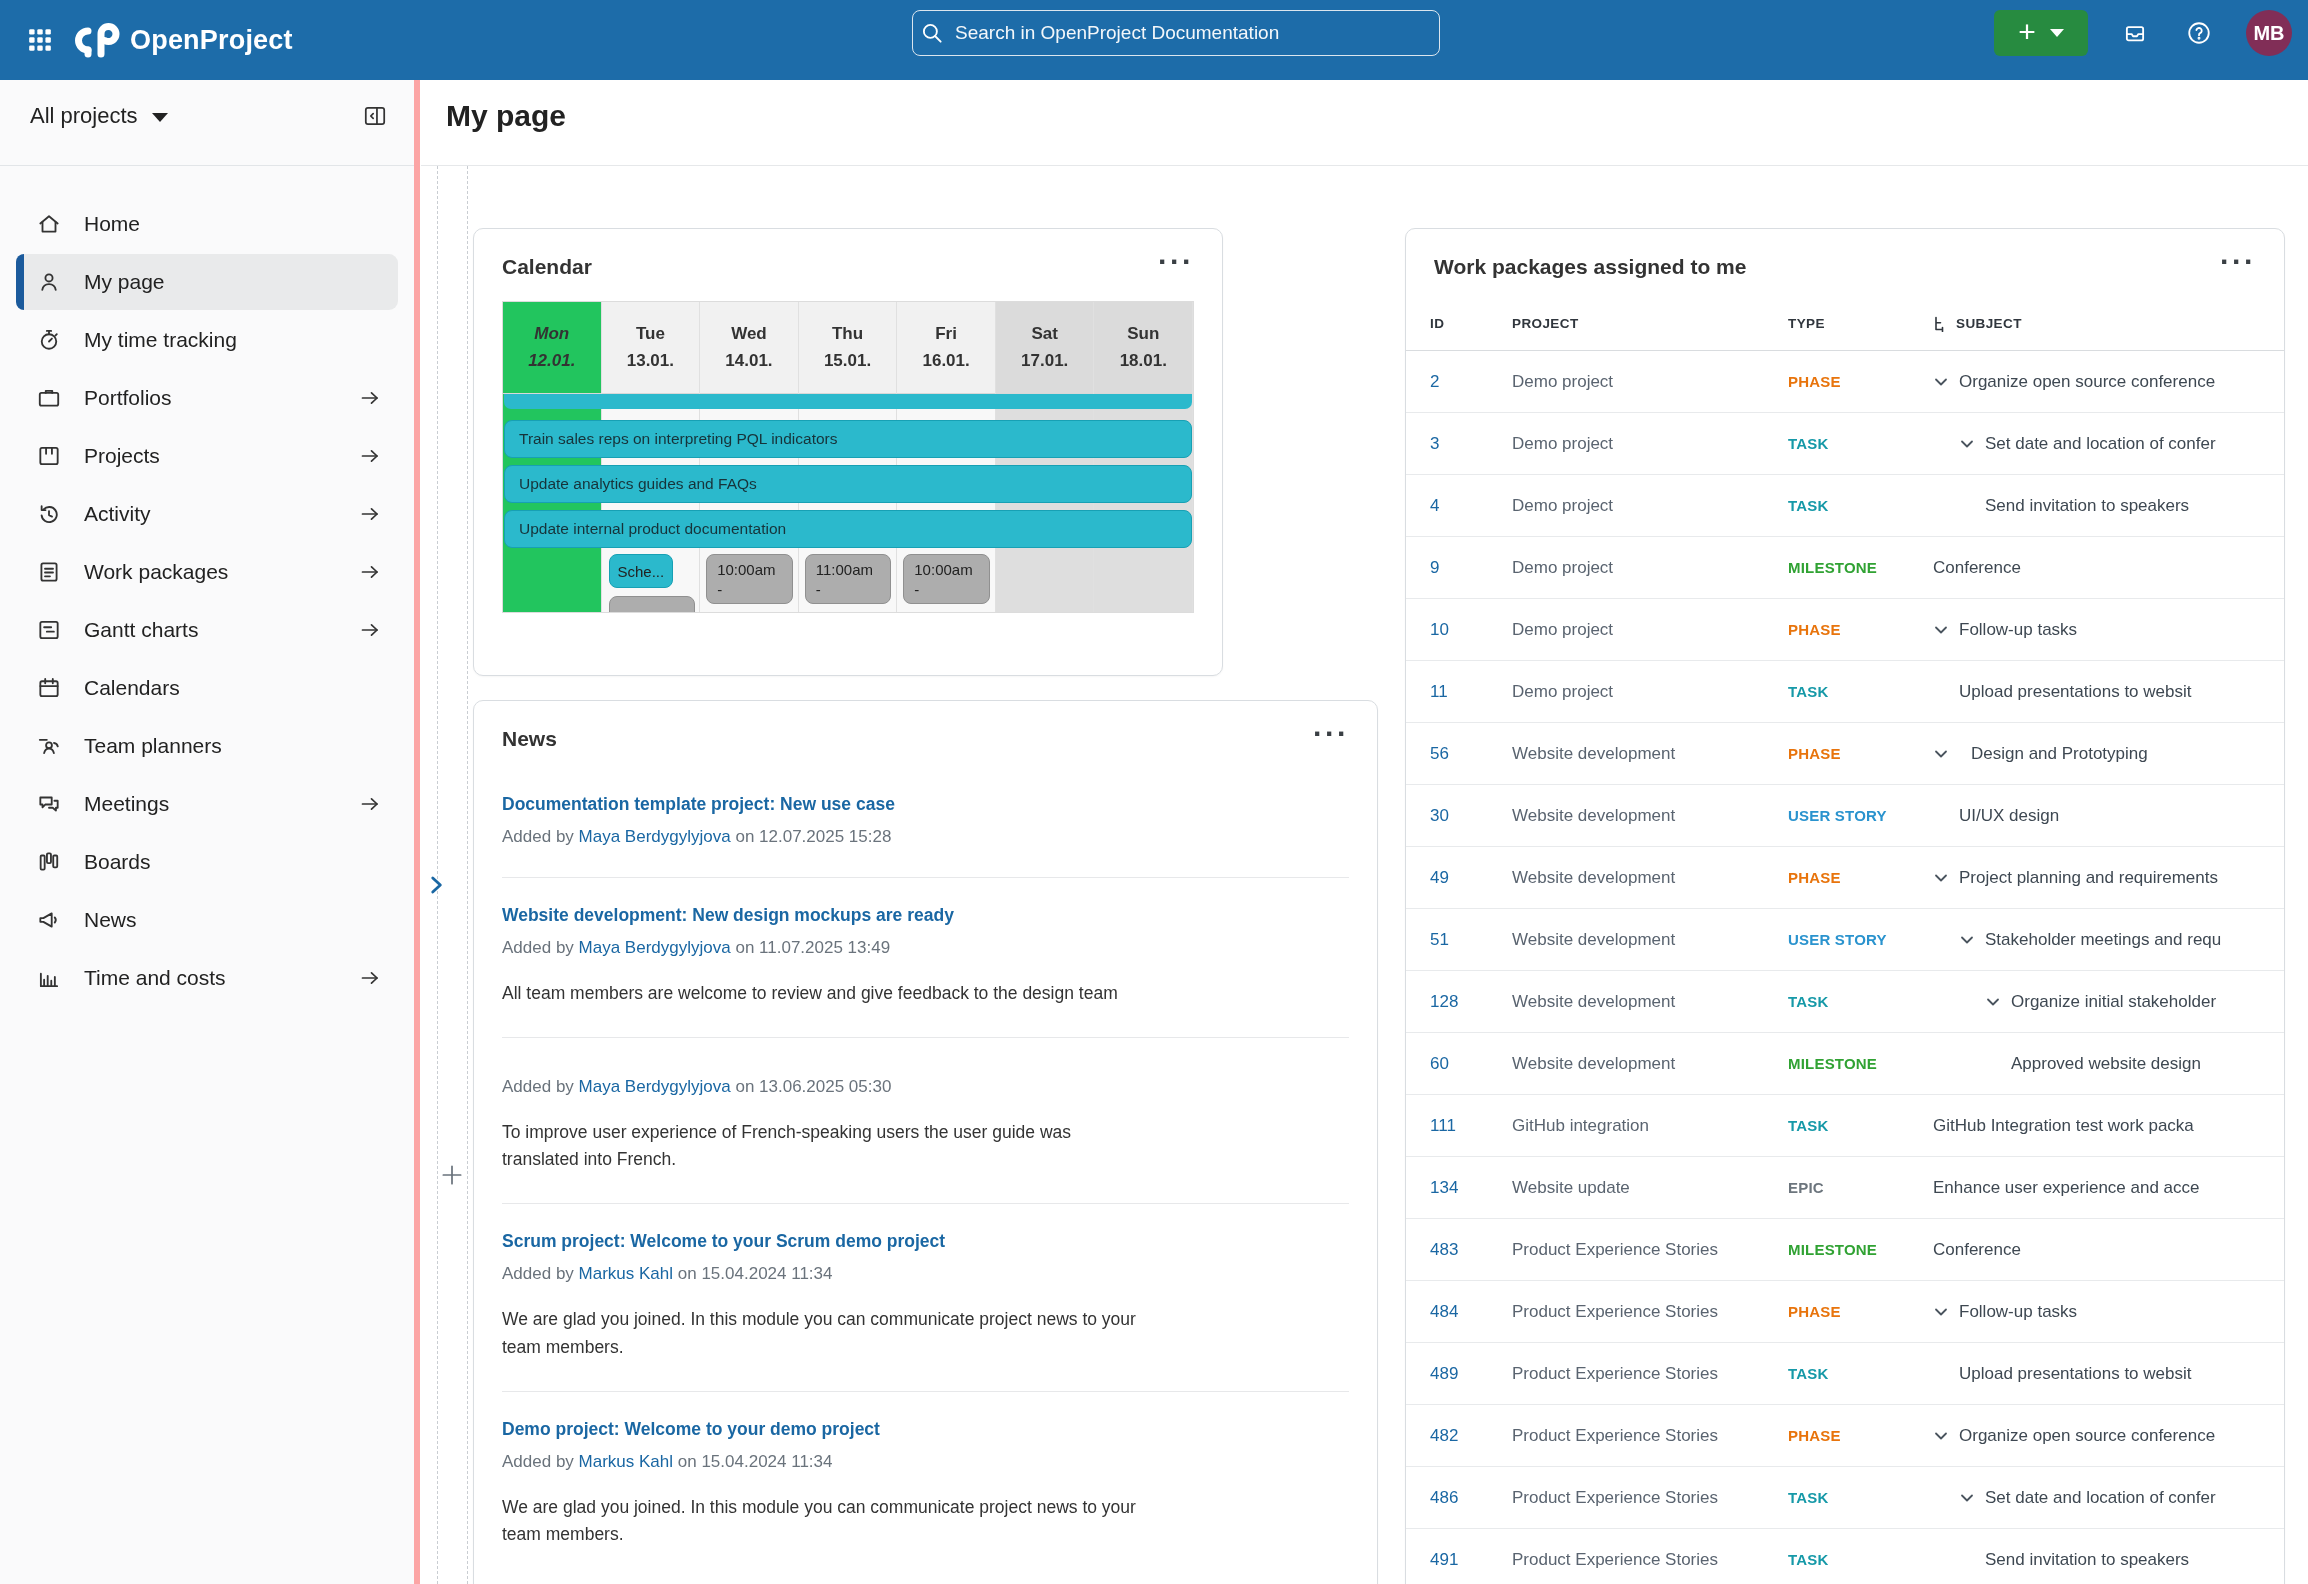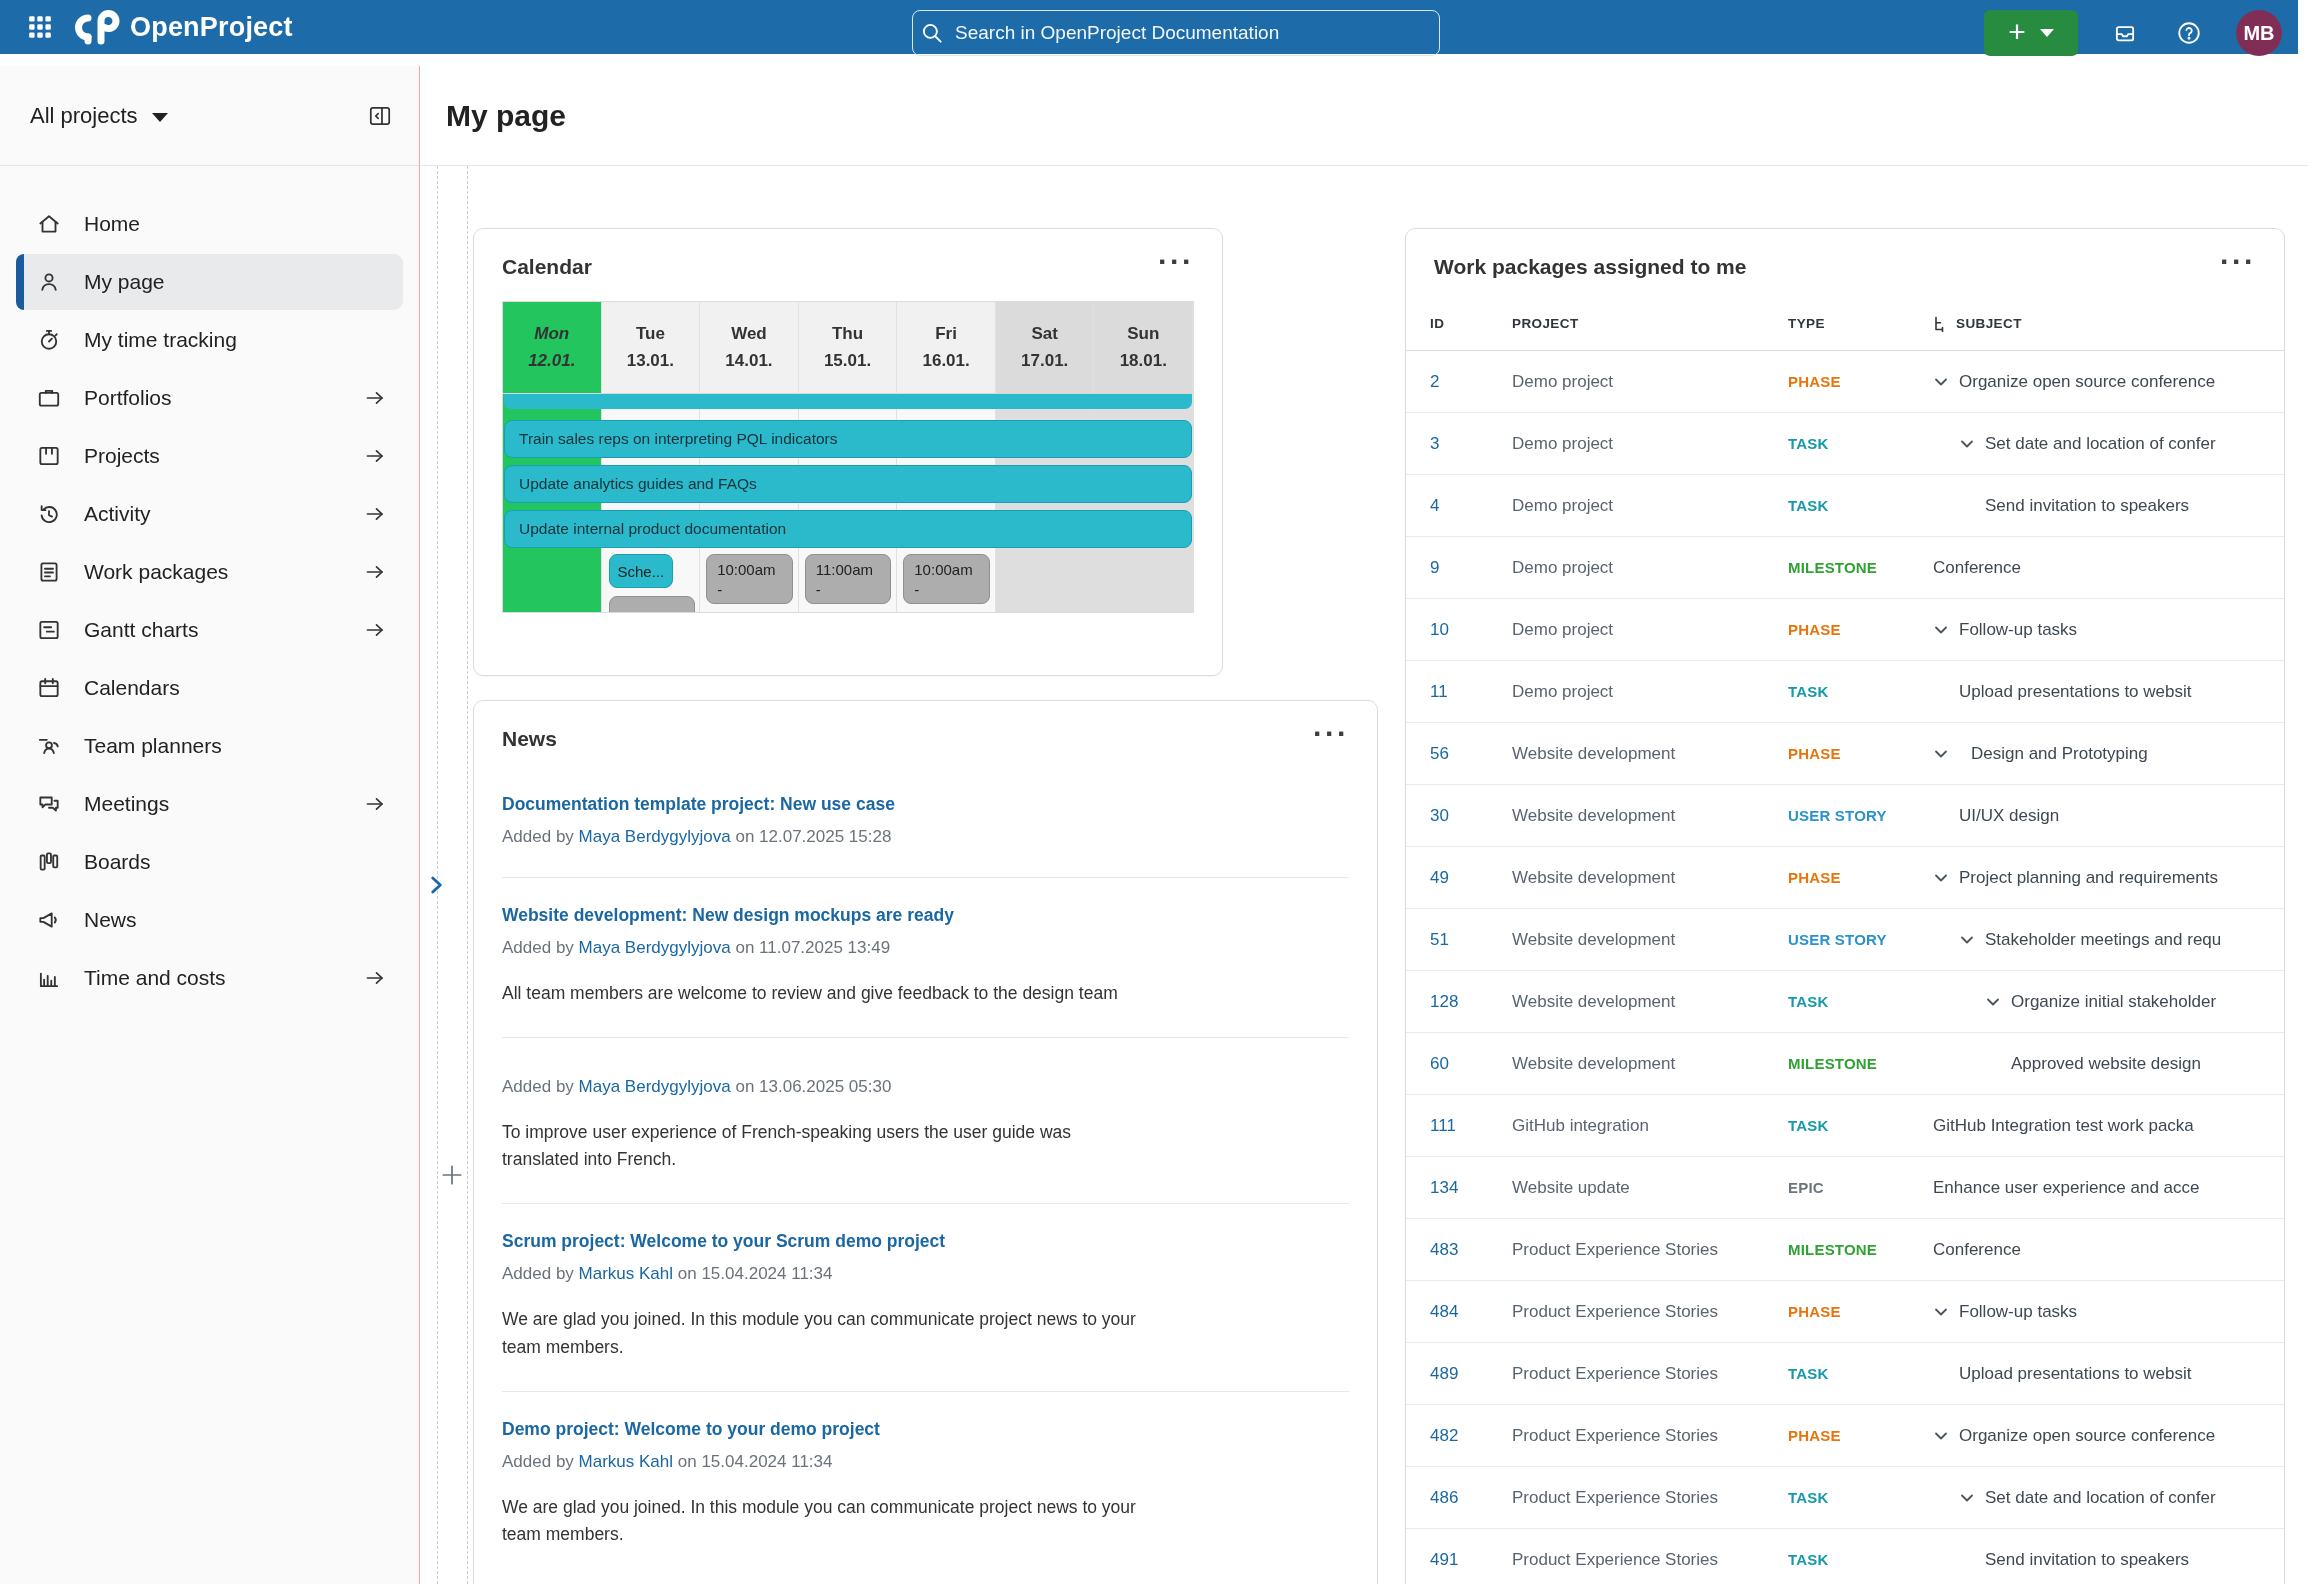--- a/index.html
+++ b/index.html
@@ -1,20 +1,20 @@
 <!DOCTYPE html>
 <html style="--header-bg: #1D6CA9; --accent-blue: #1A67A3; --button-green: #278B40; --avatar-bg: #812E57; --event-teal: #2BB9CC; --event-gray: #ADADAD; --type-phase: #E8740C; --type-task: #1699A8; --type-milestone: #30A233; --type-user-story: #2A93CE; --type-epic: #6C757D;"><head>
 <meta charset="utf-8">
 <style>
   * { margin:0; padding:0; box-sizing:border-box; }
   html,body { width:2308px; height:1584px; overflow:hidden; background:#fff;
     font-family:"Liberation Sans", sans-serif; color:#333; }
 
   
-  .topbar { position:absolute; left:0; top:0; right:10px; height:54px;
+  .topbar { position:absolute; left:0; top:0; right:0; height:80px;
     background:var(--header-bg,#1D6CA9); display:flex; align-items:center; padding:0 20px; z-index:30; }
   .grid-icon { width:40px; height:40px; display:flex; align-items:center; justify-content:center; cursor:pointer; }
   .logo { display:flex; align-items:center; gap:10px; margin-left:14px; cursor:pointer; }
   .logo-text { color:#fff; font-size:27px; font-weight:700; letter-spacing:.2px; }
   .search-wrap { position:absolute; left:912px; top:10px; width:528px; height:46px;
     border:1px solid #dbe6ef; border-radius:8px; display:flex; align-items:center; padding:0 6px; gap:10px; }
   .search-input { flex:1; background:transparent; border:none; outline:none; color:#fff; font-size:19px;
     font-family:"Liberation Sans", sans-serif; }
   .search-input::placeholder { color:#fff; opacity:.95; }
   .top-right { position:absolute; right:16px; top:0; height:66px; display:flex; align-items:center; gap:30px; }
@@ -22,21 +22,21 @@
     color:#fff; display:flex; align-items:center; justify-content:center; gap:14px; cursor:pointer; }
   .plus-glyph { font-size:30px; font-weight:400; line-height:1; margin-top:-3px; }
   .caret-down { width:0; height:0; border-left:7px solid transparent; border-right:7px solid transparent;
     border-top:8px solid #fff; }
   .top-ic { width:34px; height:34px; cursor:pointer; display:flex; align-items:center; justify-content:center; }
   .avatar { width:46px; height:46px; border-radius:50%; background:var(--avatar-bg,#812E57); color:#fff;
     font-size:20px; font-weight:700; display:flex; align-items:center; justify-content:center; cursor:pointer; }
 
   
   .sidebar { position:absolute; left:0; top:66px; bottom:0; width:420px; background:#FAFAFB;
-    border-right:1px solid #fca5a5; z-index:20; }
+    border-right:6px solid #fca5a5; z-index:20; }
   .side-head { height:100px; display:flex; align-items:center; padding:0 26px 0 30px;
     border-bottom:1px solid #E2E5E8; }
   .proj-filter { display:flex; align-items:center; gap:14px; cursor:pointer; }
   .proj-filter-label { font-size:22px; color:#222; }
   .filter-caret { width:0; height:0; border-left:8px solid transparent; border-right:8px solid transparent;
     border-top:9px solid #222; margin-top:3px; }
   .collapse-btn { margin-left:auto; cursor:pointer; display:flex; }
   .nav { padding:30px 16px 0 16px; display:flex; flex-direction:column; gap:2px; }
   .nav-item { position:relative; height:56px; border-radius:9px; display:flex; align-items:center;
     gap:22px; padding:0 16px 0 20px; cursor:pointer; color:#2d2d2d; }

